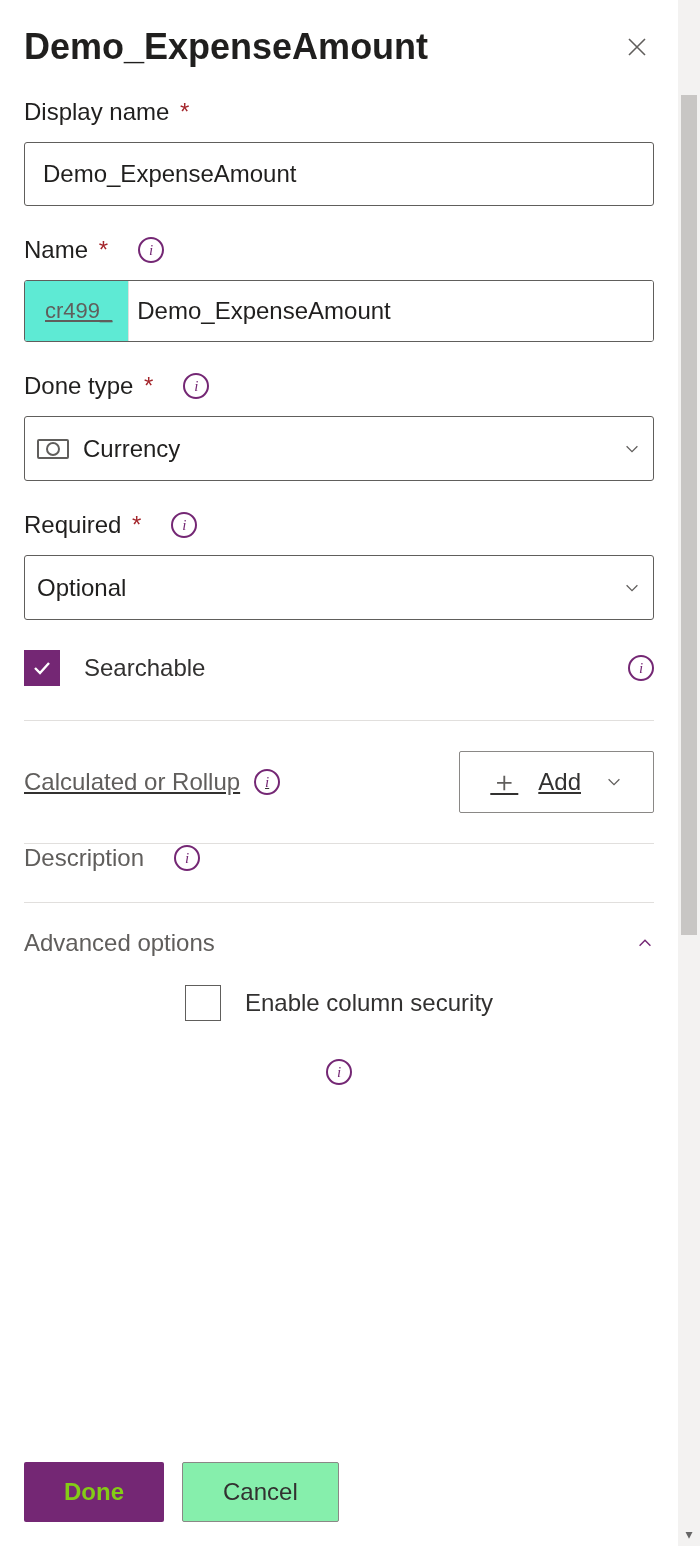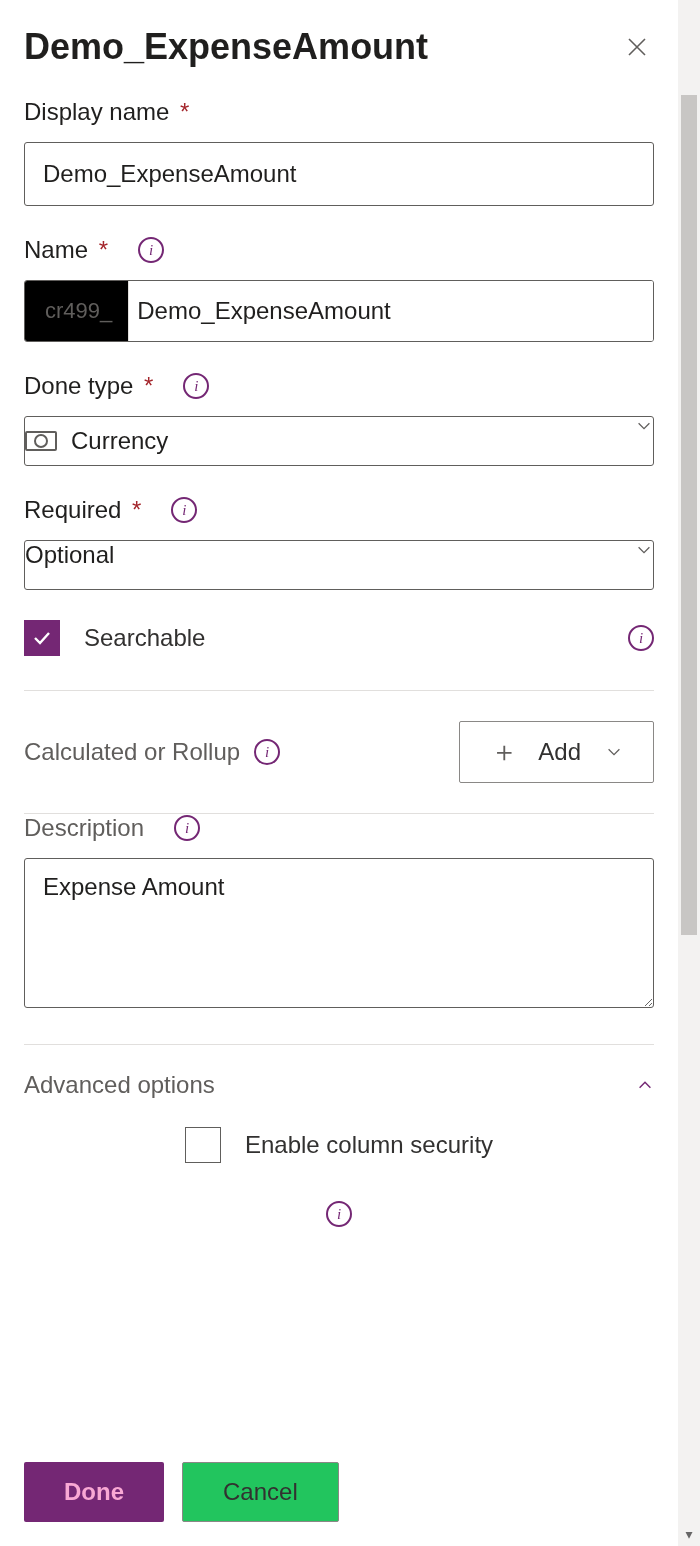--- a/index.html
+++ b/index.html
@@ -102,43 +102,45 @@
     }
     .name-input-wrap {
       display: flex;
       width: 100%;
       height: 62px;
       border: 1px solid #605e5c;
       border-radius: 3px;
       overflow: hidden;
     }
     .prefix {
-      background: #000000;
+      background: #5eead4;
       color: #605e5c;
       display: flex;
       align-items: center;
       padding: 0 16px 0 20px;
       font-size: 22px;
       border-right: 1px solid #e1dfdd;
+      text-decoration: underline;
     }
     .name-input {
       flex: 1;
       border: none;
       padding: 0 8px;
       font-size: 24px;
       font-family: inherit;
       color: #201f1e;
     }
     .select-box {
       width: 100%;
-      height: 50px;
+      height: 65px;
       border: 1px solid #605e5c;
       border-radius: 3px;
       display: flex;
-      padding: 0 0;
+      align-items: center;
+      padding: 0 12px;
       cursor: pointer;
       justify-content: space-between;
     }
     .select-left { display: flex; align-items: center; gap: 14px; }
     .select-val { font-size: 24px; color: #201f1e; }
     .currency-icon {
       width: 32px;
       height: 20px;
       border: 2px solid #605e5c;
       border-radius: 2px;
@@ -185,20 +187,21 @@
       border-color: #605e5c;
     }
     .checkbox svg { width: 24px; height: 24px; }
     .cb-label { font-size: 24px; color: #323130; }
     .divider { border-top: 1px solid #e1dfdd; margin: 0 0 0 0; }
     .calc-section {
       display: flex;
       align-items: center;
       justify-content: space-between;
       padding: 30px 0;
+      text-decoration: underline;
     }
     .calc-left { display: flex; align-items: center; gap: 14px; }
     .calc-label { font-size: 24px; color: #605e5c; }
     .add-btn {
       height: 62px;
       padding: 0 30px;
       border: 1px solid #8a8886;
       background: #fff;
       display: flex;
       align-items: center;
@@ -238,22 +241,22 @@
     }
     .btn {
       height: 60px;
       padding: 0 40px;
       font-size: 24px;
       font-family: inherit;
       cursor: pointer;
       border: none;
       border-radius: 2px;
     }
-    .btn-primary { background: #742774; color: #f9a8d4; font-weight: 600; }
-    .btn-default { background: #22c55e; color: #323130; border: 1px solid #8a8886; }
+    .btn-primary { background: #742774; color: #84cc16; font-weight: 600; }
+    .btn-default { background: #86efac; color: #323130; border: 1px solid #8a8886; }
     .scroll-body { flex: 1; overflow: hidden; }
     .desc-section { margin-bottom: 30px; }
     .colsec-row { margin-top: 0; flex-direction: column; }
   </style>
 </head>
 <body>
 
 <div class="pane">
 
   <div class="header-row">
@@ -348,21 +351,20 @@
       </button>
     </div>
 
     <div class="divider"></div>
 
     <div class="field-group desc-section">
       <div class="label-row">
         <span class="field-label" style="font-weight:400;color:#605e5c;">Description</span>
         <span class="info-icon">i</span>
       </div>
-      <textarea class="textarea" style="">Expense Amount</textarea>
     </div>
 
     <div class="divider"></div>
 
     <div class="adv-row">
       <span class="adv-label">Advanced options</span>
       <span class="chevron chevron-up">
         <svg width="22" height="22" viewBox="0 0 20 20">
             <path d="M4 13 L10 7 L16 13" stroke="#742774" stroke-width="1.6" fill="none"></path>
           </svg>

